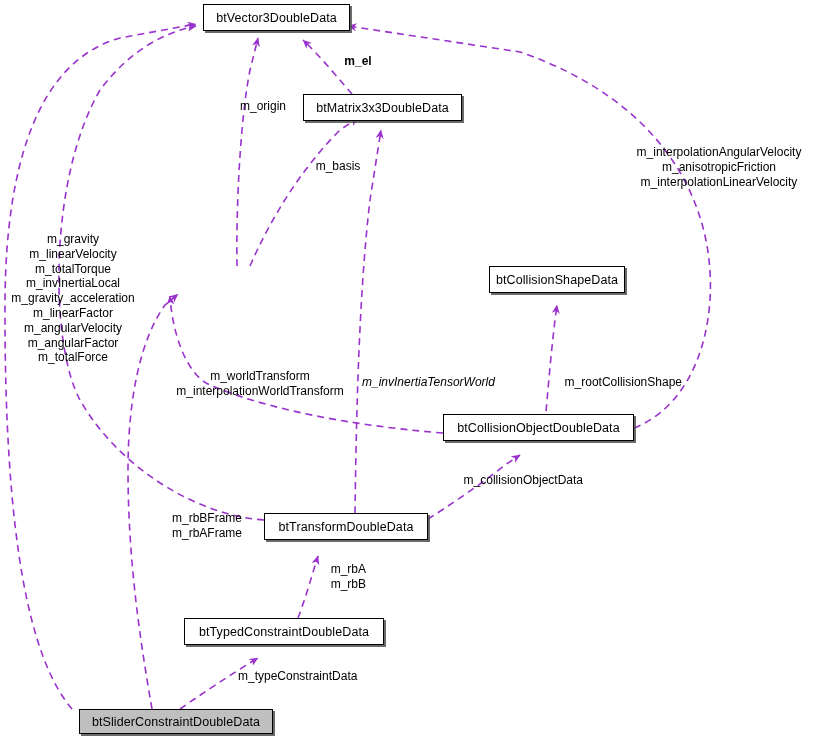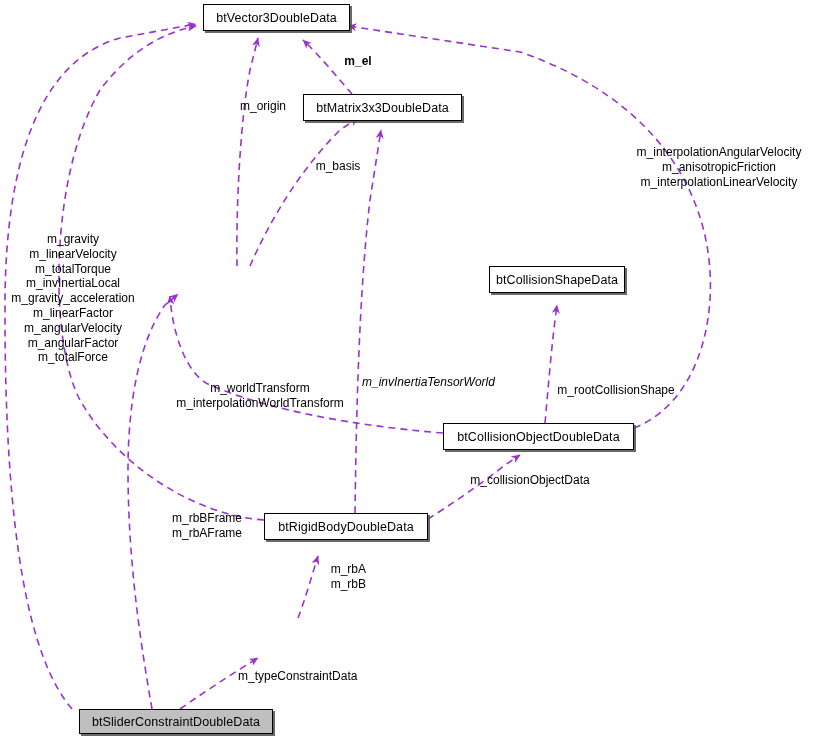--- a/index.html
+++ b/index.html
@@ -97,49 +97,52 @@
 
   <div class="node" id="node-0" style="left: 203px; top: 4px; width: 147px; height: 27px;">
       <span>btVector3DoubleData</span>
     </div>
   <div class="node" id="node-1" style="left: 303px; top: 94px; width: 159px; height: 27px;">
       <span>btMatrix3x3DoubleData</span>
     </div>
   <div class="node" id="node-3" style="left: 489px; top: 266px; width: 136px; height: 27px;">
       <span>btCollisionShapeData</span>
     </div>
-  <div class="node" id="node-4" style="left: 443px; top: 423px; width: 191px; height: 27px;">
+  <div class="node" id="node-4" style="left: 443px; top: 414px; width: 191px; height: 27px;">
       <span>btCollisionObjectDoubleData</span>
     </div>
   <div class="node" id="node-5" style="left: 264px; top: 513px; width: 164px; height: 27px;">
-      <span>btRigidBodyDoubleData</span>
+      <span>btTransformDoubleData</span>
+    </div>
+  <div class="node" id="node-6" style="left: 184px; top: 618px; width: 200px; height: 27px;">
+      <span>btTypedConstraintDoubleData</span>
     </div>
   <div class="node highlight" id="node-7" style="left: 79px; top: 709px; width: 194px; height: 25px;">
       <span>btSliderConstraintDoubleData</span>
     </div>
 
   <div class="edge-label" id="lab-0" style="left: 328px; top: 54px; width: 60px; text-align: center; font-weight: bold;">m_el</div>
   <div class="edge-label" id="lab-1" style="left: 228px; top: 99px; width: 70px; text-align: center;">m_origin</div>
   <div class="edge-label" id="lab-2" style="left: 305px; top: 159px; width: 66px; text-align: center;">m_basis</div>
   <div class="edge-label" id="lab-3" style="left: 3px; top: 212px; width: 140px; text-align: center; margin-top: 20px;">m_gravity
 m_linearVelocity
 m_totalTorque
 m_invInertiaLocal
 m_gravity_acceleration
 m_linearFactor
 m_angularVelocity
 m_angularFactor
 m_totalForce</div>
   <div class="edge-label" id="lab-4" style="left: 628px; top: 145px; width: 182px; text-align: center;">m_interpolationAngularVelocity
 m_anisotropicFriction
 m_interpolationLinearVelocity</div>
-  <div class="edge-label" id="lab-5" style="left: 168px; top: 369px; width: 184px; text-align: center; margin-top: 12px;">m_worldTransform
+  <div class="edge-label" id="lab-5" style="left: 168px; top: 369px; width: 184px; text-align: center;">m_worldTransform
 m_interpolationWorldTransform</div>
   <div class="edge-label left-align" id="lab-6" style="left: 362px; top: 375px; width: 150px; text-align: left; font-style: italic;">m_invInertiaTensorWorld</div>
-  <div class="edge-label left-align" id="lab-7" style="left: 550px; top: 383px; width: 132px; text-align: center;">m_rootCollisionShape</div>
-  <div class="edge-label left-align" id="lab-8" style="left: 463px; top: 473px; width: 134px; text-align: center;">m_collisionObjectData</div>
+  <div class="edge-label left-align" id="lab-7" style="left: 550px; top: 375px; width: 132px; text-align: right;">m_rootCollisionShape</div>
+  <div class="edge-label left-align" id="lab-8" style="left: 449px; top: 473px; width: 134px; text-align: right;">m_collisionObjectData</div>
   <div class="edge-label left-align" id="lab-9" style="left: 126px; top: 511px; width: 82px; text-align: left; margin-left: 46px;">m_rbBFrame
 m_rbAFrame</div>
   <div class="edge-label" id="lab-10" style="left: 304px; top: 562px; width: 62px; text-align: right;">m_rbA
 m_rbB</div>
   <div class="edge-label left-align" id="lab-11" style="left: 238px; top: 669px; width: 136px; text-align: left;">m_typeConstraintData</div>
 
 </div>
 
 </body></html>

